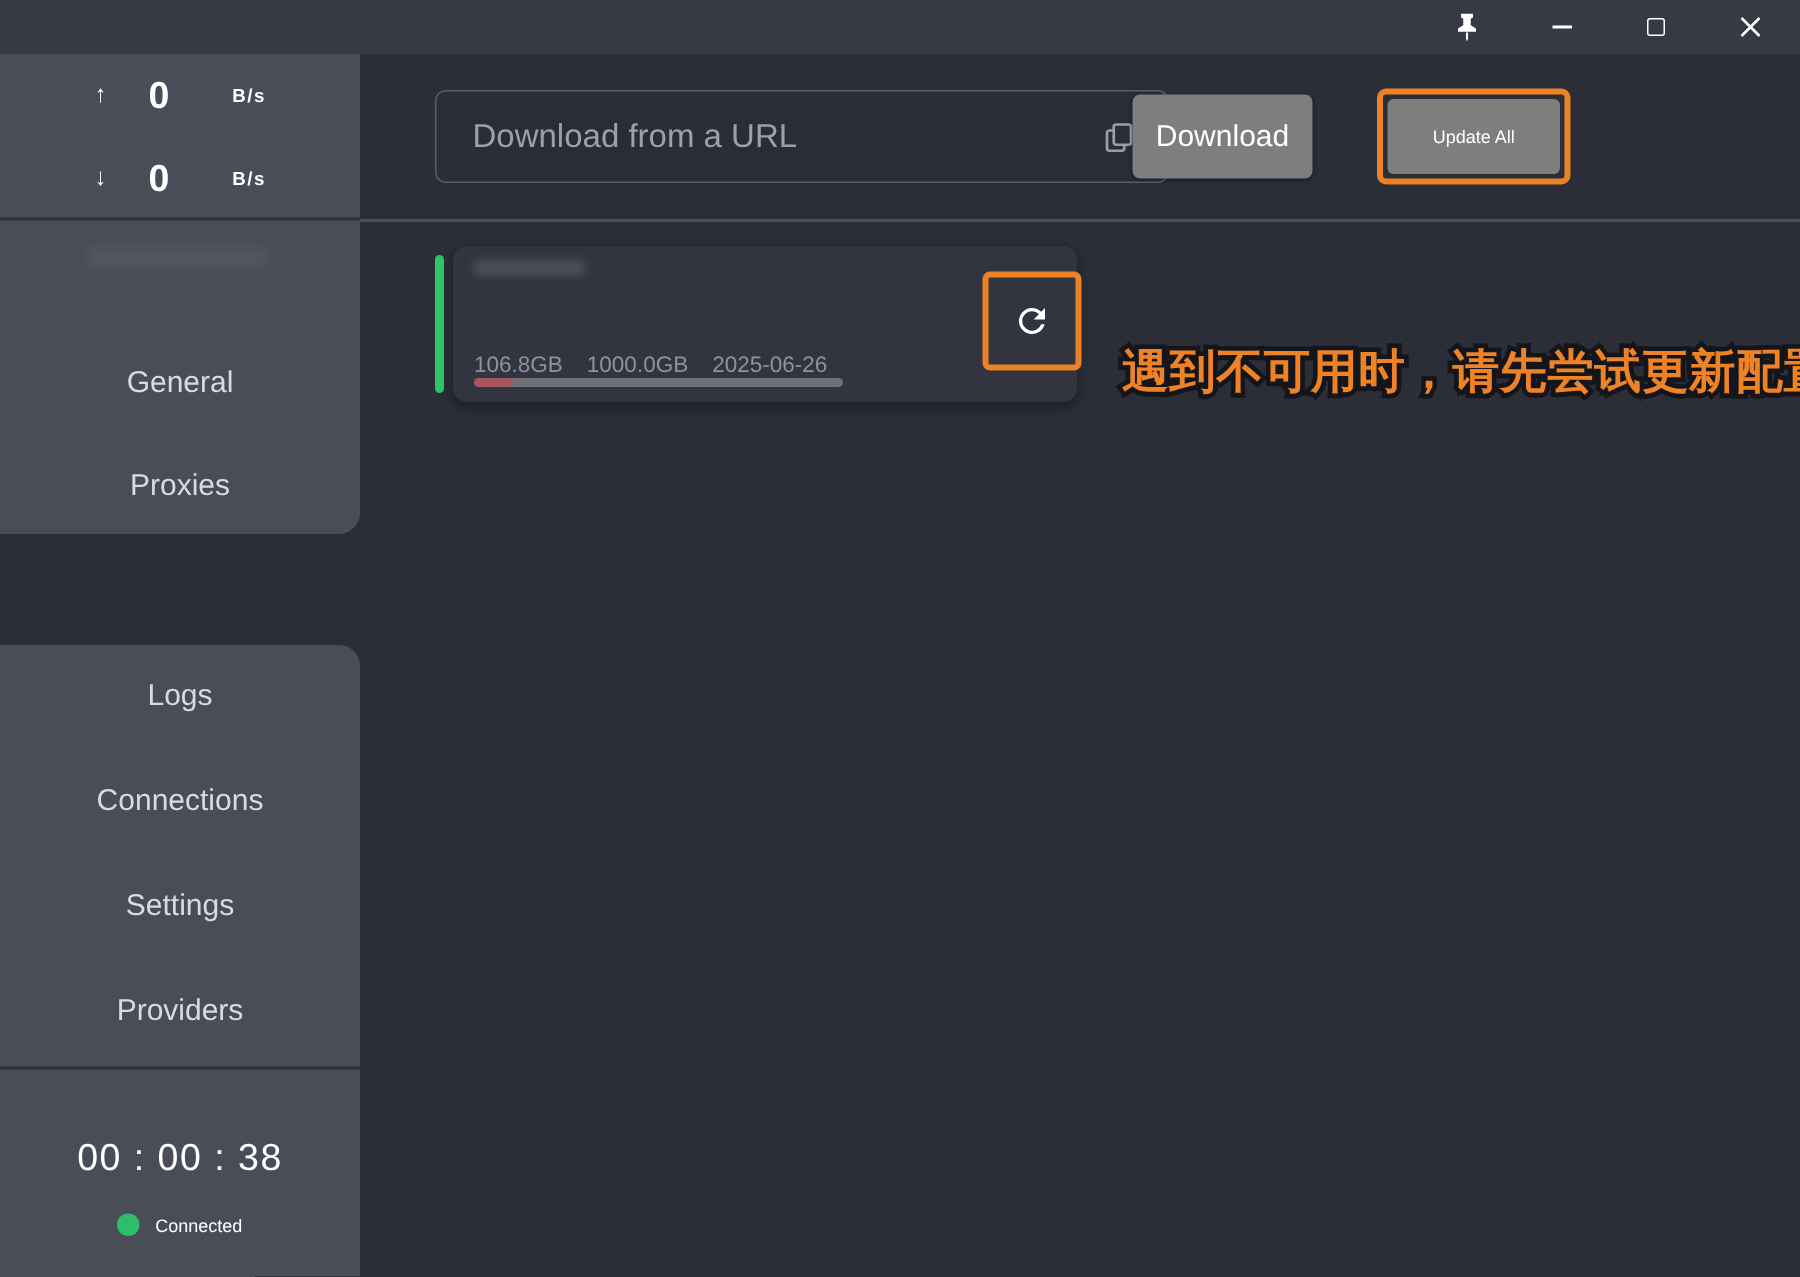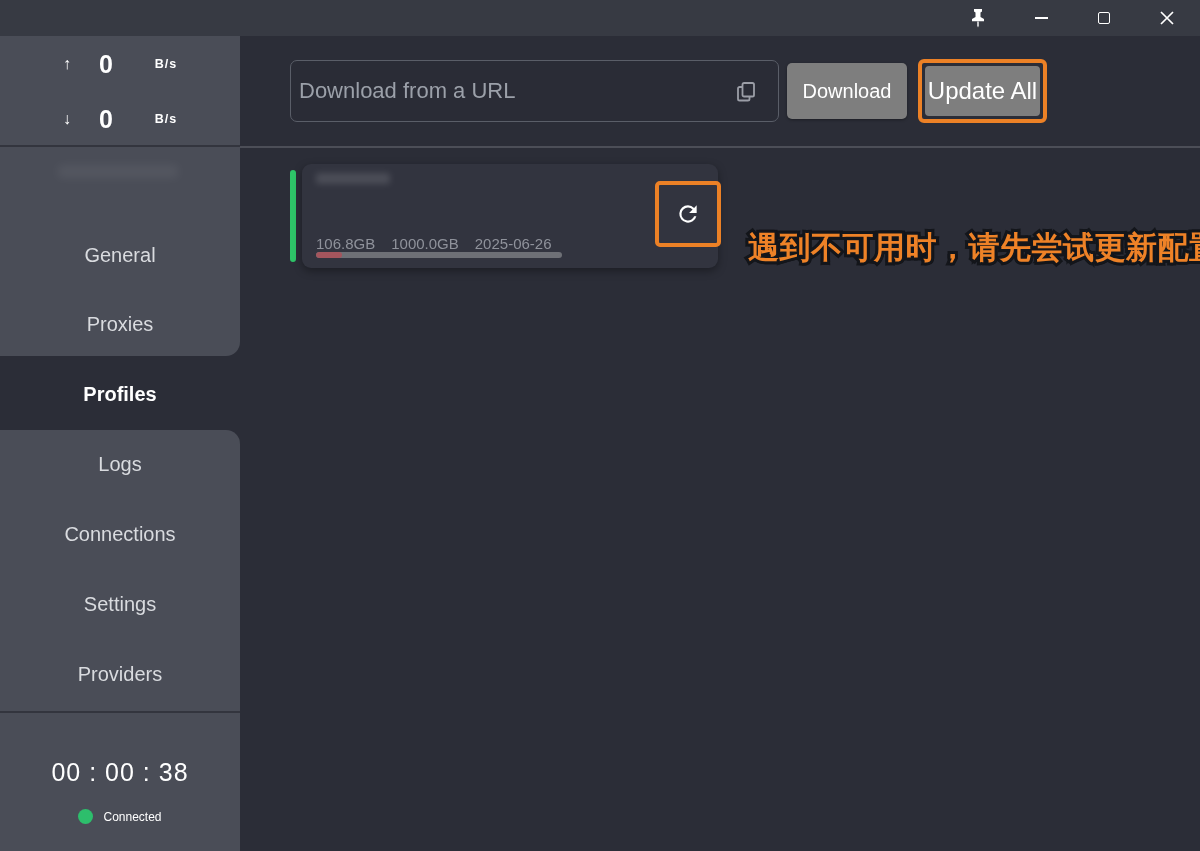--- a/index.html
+++ b/index.html
@@ -36,36 +36,36 @@
             color:#ffffff; font-size:25px; font-weight:500; letter-spacing:1px; }
   .status-row { position:absolute; left:0; top:96px; width:240px; display:flex;
                 align-items:center; justify-content:center; gap:10px; }
   .status-dot { width:15px; height:15px; border-radius:50%; background:#2dbe6c; }
   .status-label { color:#ffffff; font-size:12px; }
 
   
   .main { position:absolute; left:240px; top:36px; width:960px; height:815px; }
   .url-input { position:absolute; left:50px; top:24px; width:489px; height:62px;
                background:#2a2c36; border:1.5px solid #5a5e68; border-radius:7px;
-               color:#d7d9de; font-size:22px; padding:0 56px 0 8px; outline:none;
+               color:#d7d9de; font-size:22px; padding:0 56px 0 24px; outline:none;
                font-family:"Liberation Sans","DejaVu Sans",sans-serif; }
   .url-input::placeholder { color:#9ba0a9; opacity:1; }
   .copy-btn { position:absolute; left:492px; top:42px; width:28px; height:28px; cursor:pointer;
               display:flex; align-items:center; justify-content:center; }
   .gray-btn { position:absolute; top:27px; height:56px; background:#7e7e7e; border:none;
               border-radius:5px; color:#ffffff; font-size:20px; cursor:pointer;
               font-family:"Liberation Sans","DejaVu Sans",sans-serif;
               box-shadow:0 1px 3px rgba(0,0,0,.35); }
-  .btn-download { left:547px; width:120px; }
+  .btn-download { left:515px; width:120px; }
   .btn-import   { left:819px; width:86px; }
   .highlight-box { position:absolute; left:678px; top:23px; width:129px; height:64px;
                    border:4px solid #ec8126; border-radius:6px; display:flex;
                    align-items:center; justify-content:center; }
   .btn-update { position:relative; top:0; left:0; width:115px; height:50px; background:#7e7e7e;
-                border:none; border-radius:4px; color:#fff; font-size:24px; cursor:pointer;
+                border:none; border-radius:4px; color:#fff; font-size:12px; cursor:pointer;
                 font-family:"Liberation Sans","DejaVu Sans",sans-serif; }
   .main-divider { position:absolute; left:0; top:110px; width:960px; height:2px; background:#4c4e57; }
 
   
   .active-bar { position:absolute; left:50px; top:134px; width:6px; height:92px;
                 background:#2ec468; border-radius:3px; }
   .profile-card { position:absolute; left:62px; top:128px; width:416px; height:104px;
                   background:#32343f; border-radius:9px; box-shadow:0 3px 8px rgba(0,0,0,.35);
                   cursor:pointer; }
   .card-redacted-1 { position:absolute; left:14px; top:9px; width:74px; height:11px;
@@ -138,21 +138,20 @@
     </div>
     <div class="sb-divider" style="top:109px"></div>
 
     <div class="sb-block nav-upper">
       <div class="redacted-smudge" style="left:58px;top:18px"></div>
     </div>
     <div class="sb-block nav-lower"></div>
 
     <div class="nav-item" style="top:199px">General</div>
     <div class="nav-item" style="top:268px">Proxies</div>
-    <div class="nav-item selected" style="top:338px">Profiles</div>
     <div class="nav-item" style="top:408px">Logs</div>
     <div class="nav-item" style="top:478px">Connections</div>
     <div class="nav-item" style="top:548px">Settings</div>
     <div class="nav-item" style="top:618px">Providers</div>
 
     <div class="sb-divider" style="top:675px"></div>
     <div class="sb-block sb-bottom">
       <div class="uptime">00 : 00 : 38</div>
       <div class="status-row">
         <span class="status-dot"></span>

